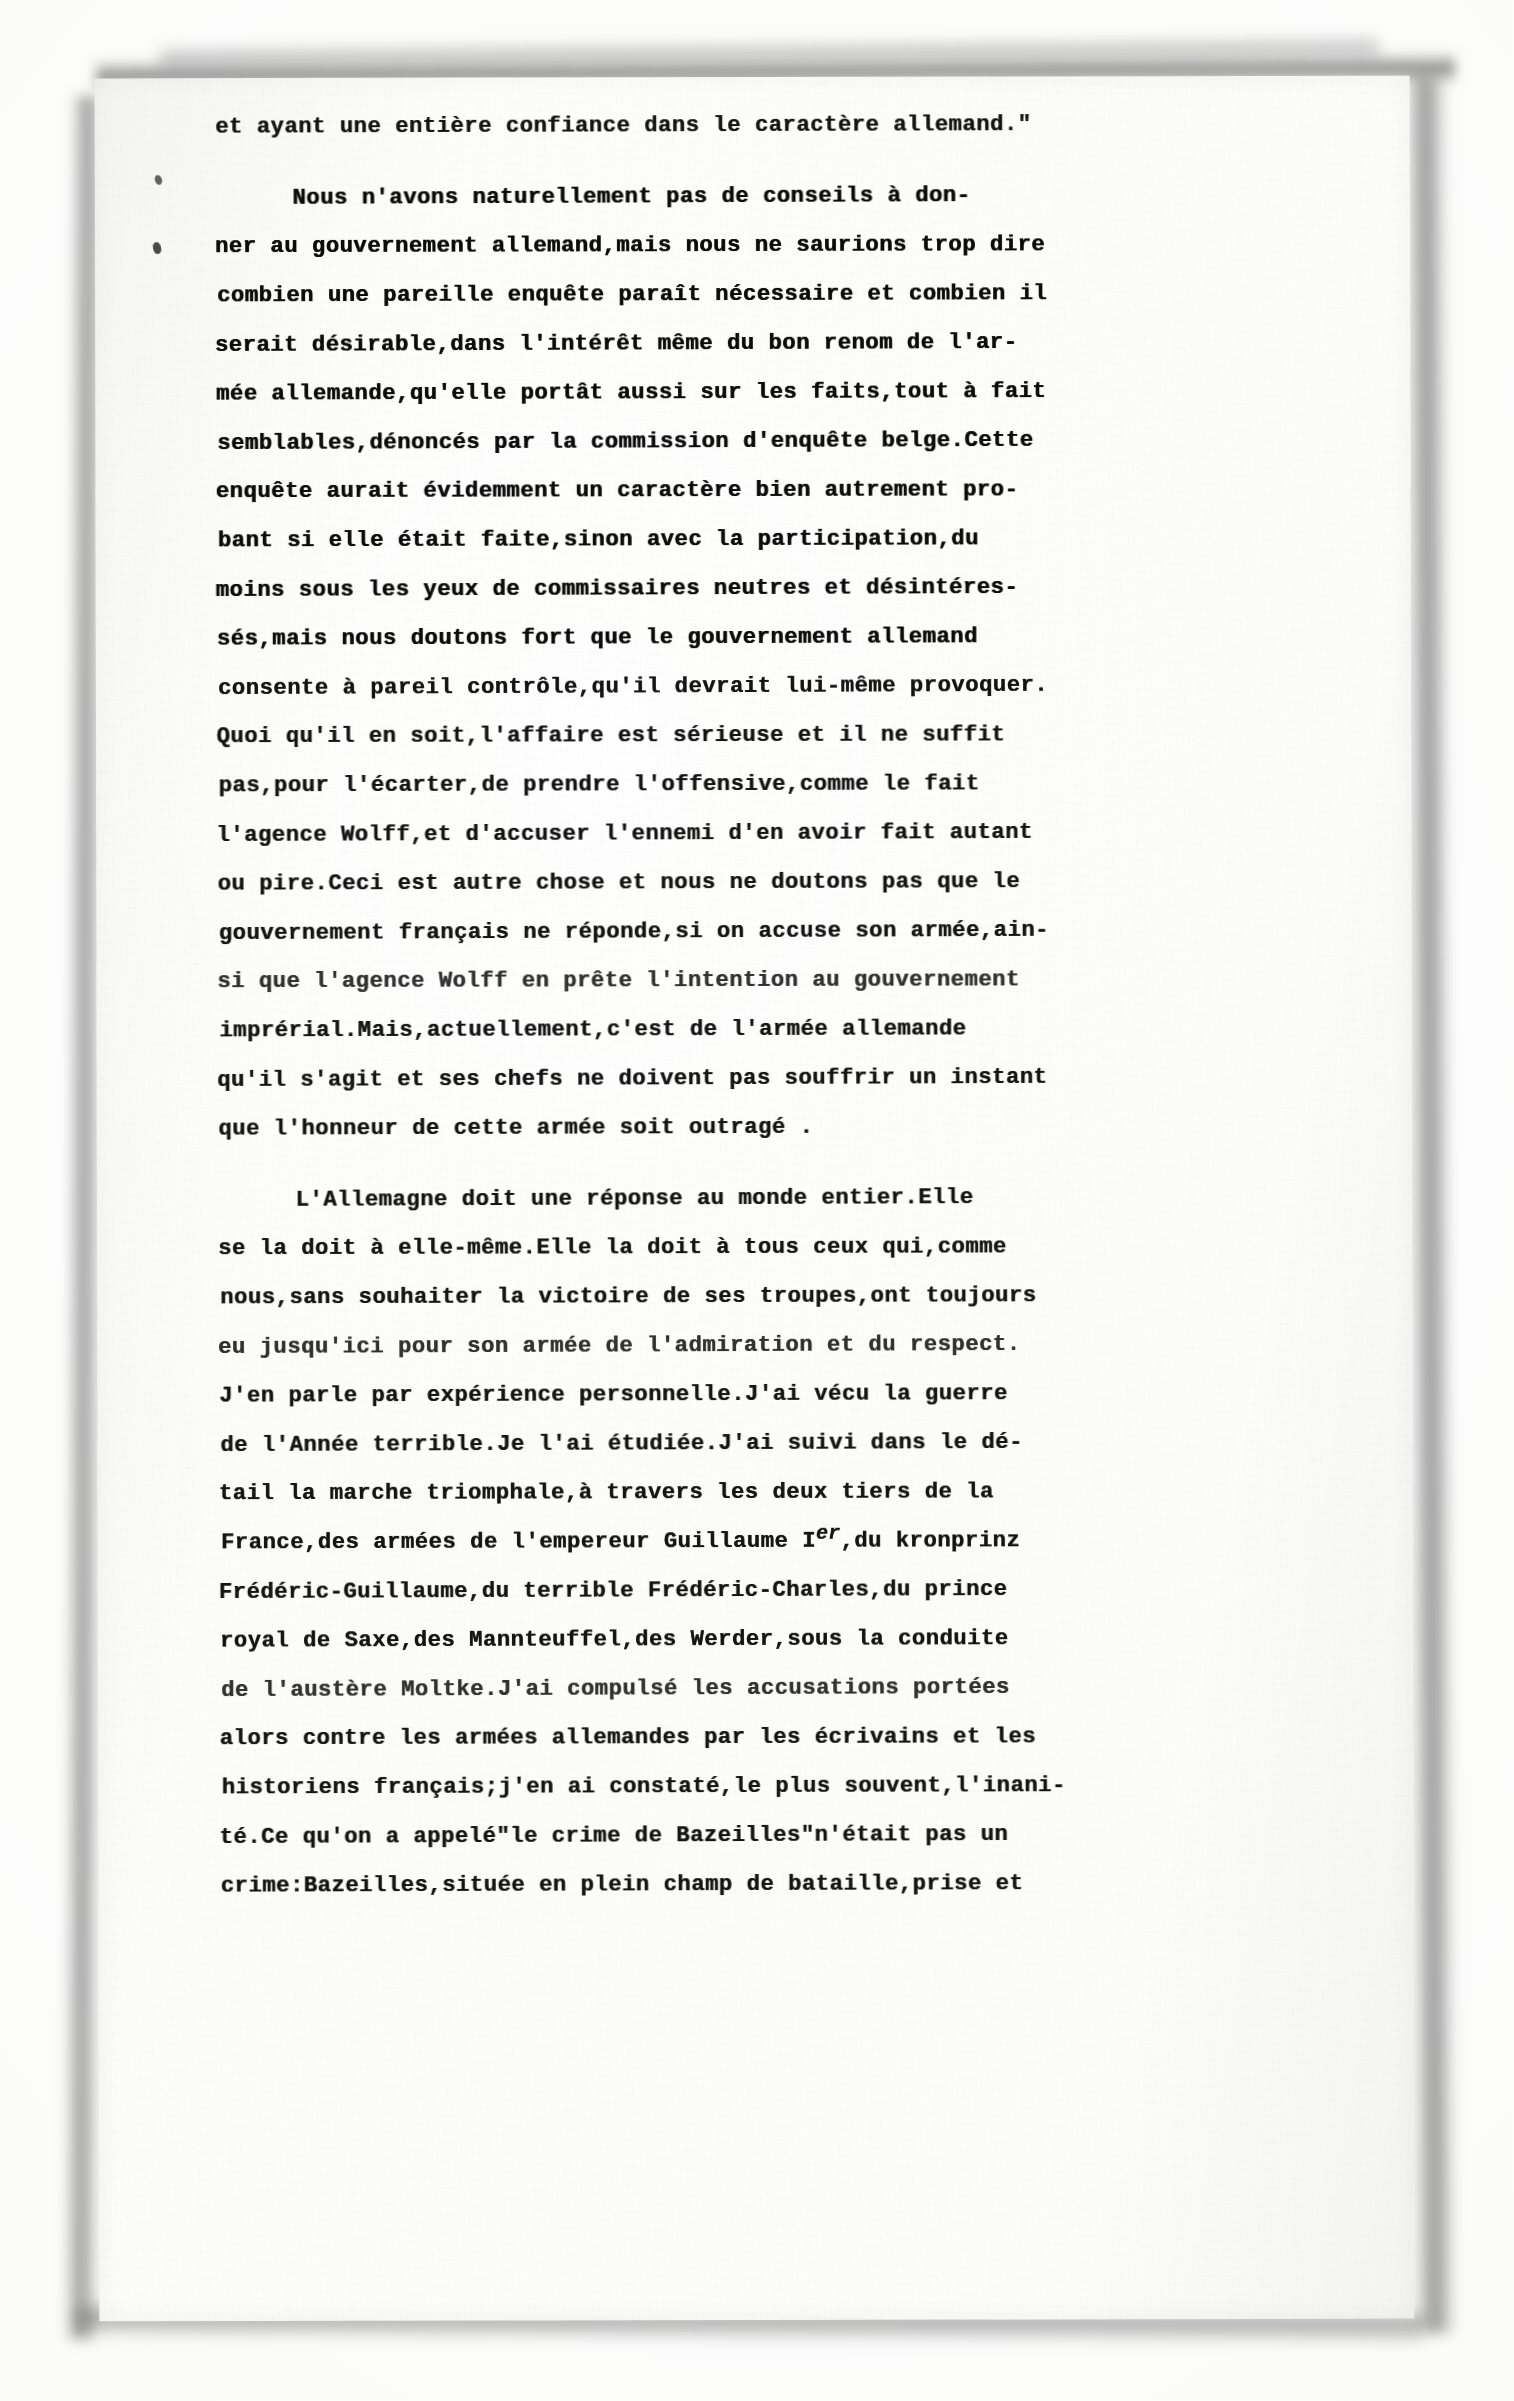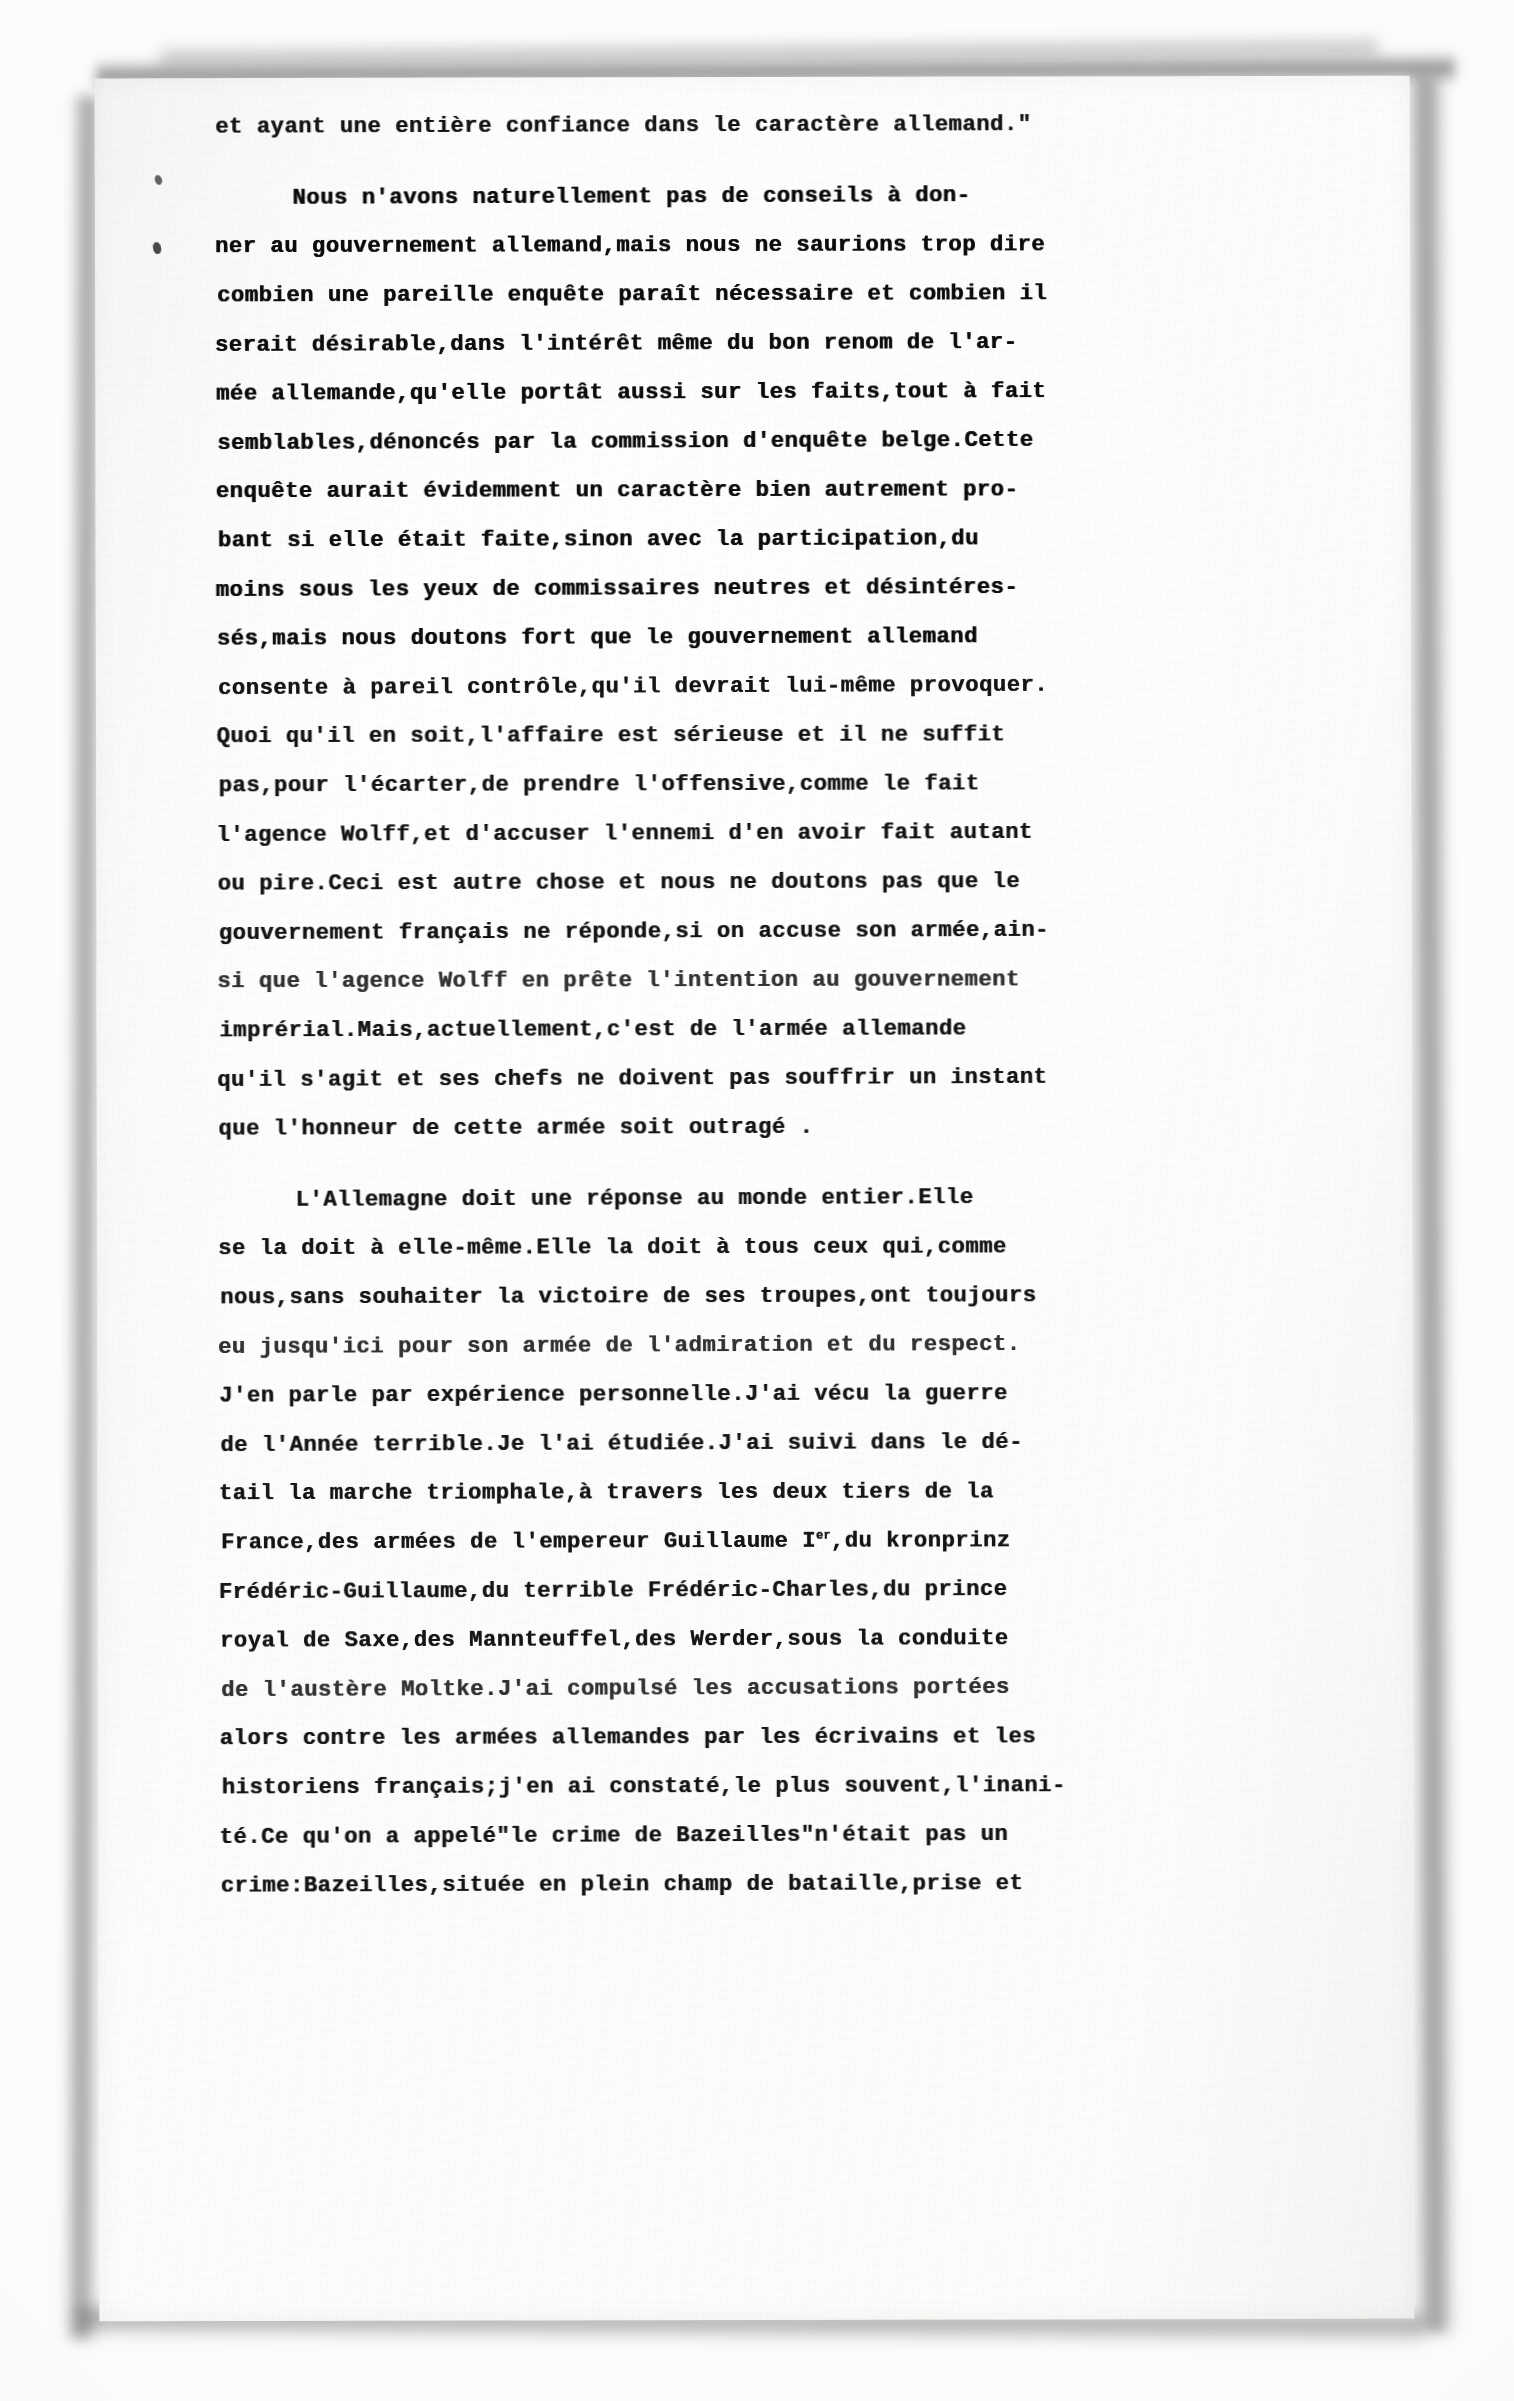--- a/index.html
+++ b/index.html
@@ -154,24 +154,25 @@
       -0.3px 0 0 rgba(20,20,20,0.35),
       0 0.3px 0.3px rgba(0,0,0,0.30);
     filter: blur(0.1px);
   }
 
   .typed-line.indent {
     text-indent: 76px;
   }
 
   .typed-line sup {
-    font-size: 12px;
+    font-size: 20px;
     line-height: 0;
     vertical-align: 8.3px;
     letter-spacing: 0.2px;
+    font-style: italic;
   }
 
   
   .j0  { transform: translateX(0px)    rotate(0deg);     }
   .j1  { transform: translateX(1px)  rotate(-0.05deg); }
   .j2  { transform: translateX(-0.6px)   rotate(0.05deg);  }
   .j3  { transform: translateX(1.3px)    rotate(0.03deg);  }
   .j4  { transform: translateX(-1px) rotate(-0.04deg); }
 
   

